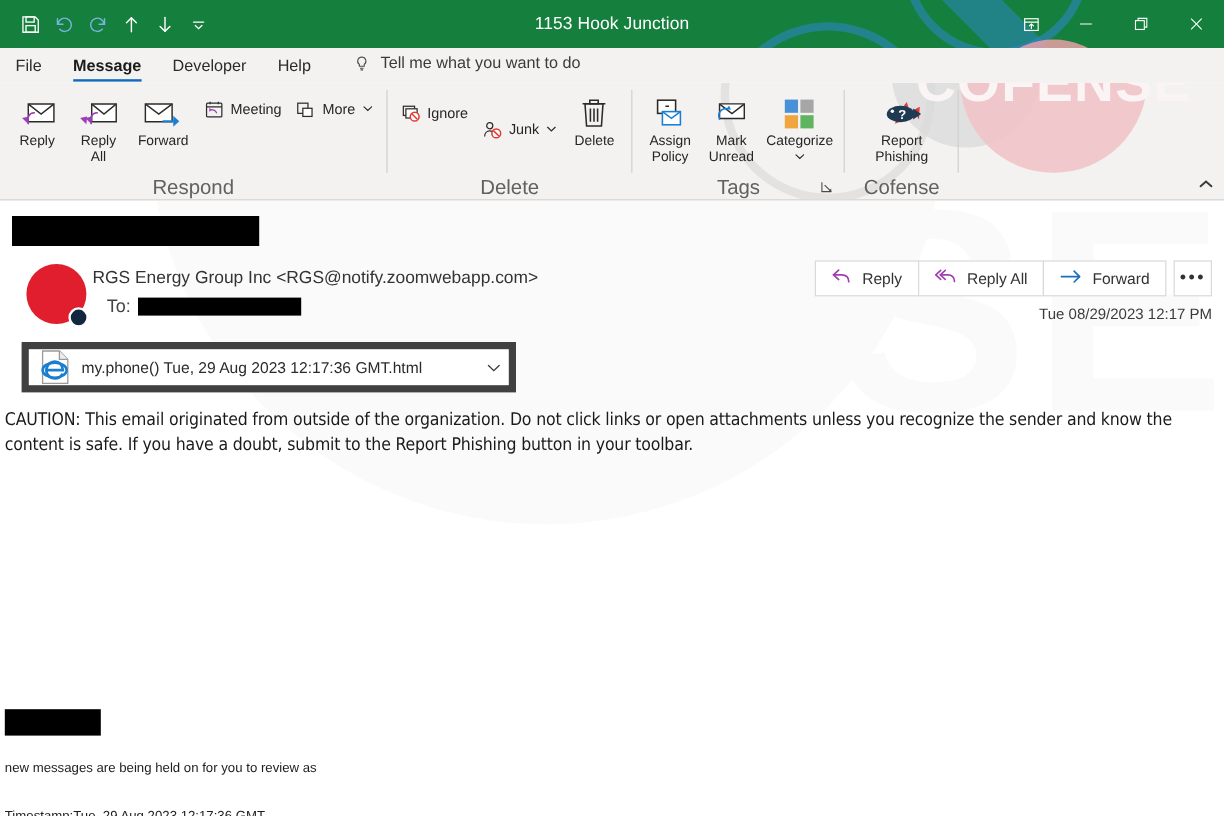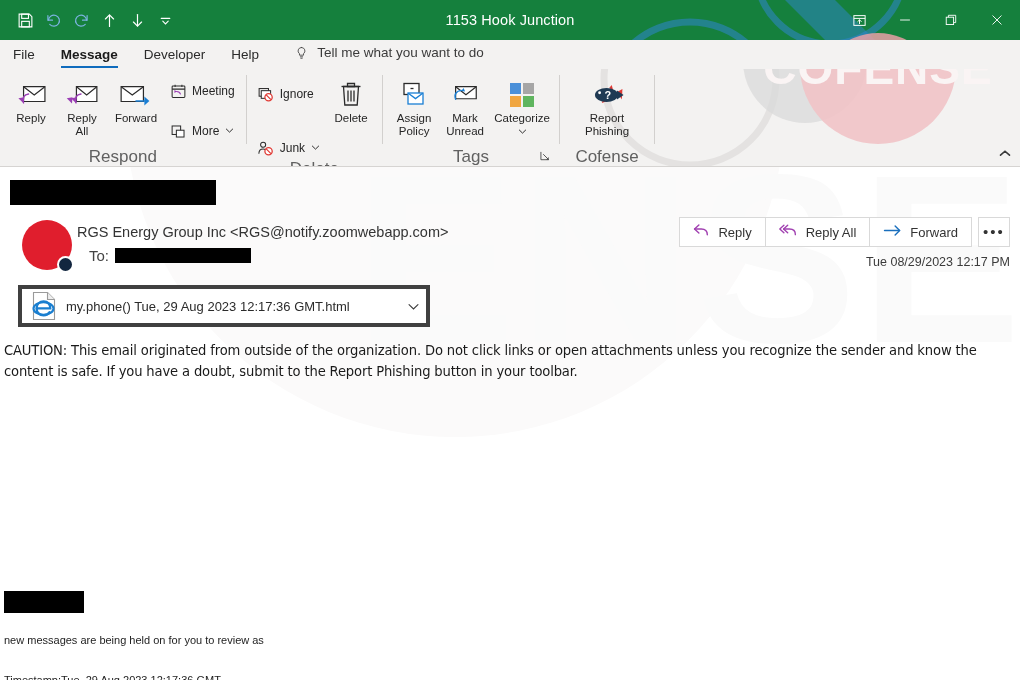--- a/index.html
+++ b/index.html
@@ -89,21 +89,21 @@
     width: 50px; min-height: 66px;
     display: flex; flex-direction: column; align-items: center;
     padding: 4px 2px 0 2px; cursor: pointer;
     font-size: 11.5px; color: #262626; text-align: center; line-height: 13px;
   }
   .big-btn.w-wide { width: 56px; }
   .big-ico { height: 34px; display: flex; align-items: center; justify-content: center; }
   .big-lbl { white-space: pre-line; }
   .caret-inline { display:inline-block; margin-left:2px; }
 
-  .small-col { display: flex; flex-direction: column; padding-top: 4px; gap: 14px; }
+  .small-col { display: flex; padding-top: 4px; gap: 2px; }
   .small-btn {
     display: flex; align-items: center; gap: 4px;
     padding: 2px 5px 2px 3px; cursor: pointer;
     font-size: 12px; color: #262626; height: 26px;
   }
   .small-ico { width: 20px; height: 20px; display:flex; align-items:center; justify-content:center; }
 
   .dlg-launcher { cursor: pointer; display:inline-flex; }
   .ribbon-collapse {
     position: absolute; right: 6px; bottom: 4px; cursor: pointer; z-index: 2;
@@ -136,21 +136,21 @@
     border: 1px solid #d9d9d9; background: #ffffff;
     display: flex; align-items: center; justify-content: center; gap: 8px;
     font-size: 13px; color: #333; cursor: pointer; margin-left: -1px;
   }
   .act-more { min-width: 32px; width: 32px; padding: 0; margin-left: 6px; }
   .timestamp { position: absolute; right: 10px; top: 42px; font-size: 12.5px; color: #3b3b3b; }
 
   .attach-box {
     position: absolute; left: 18px; top: 118px;
     width: 412px; height: 42px;
-    border: 4px solid #404040; background: #ffffff;
+    border: 6px solid #404040; background: #ffffff;
     display: flex; align-items: center; cursor: pointer;
   }
   .attach-ico { width: 44px; display:flex; align-items:center; justify-content:center; }
   .attach-txt { flex: 1; font-size: 13px; color: #2b2b2b; line-height: 17px; }
   .attach-name { display:block; }
   .attach-size { display:block; }
   .attach-caret { width: 26px; display:flex; align-items:center; justify-content:center; }
 
   .caution {
     position: absolute; left: 4px; top: 173px; width: 996px;

